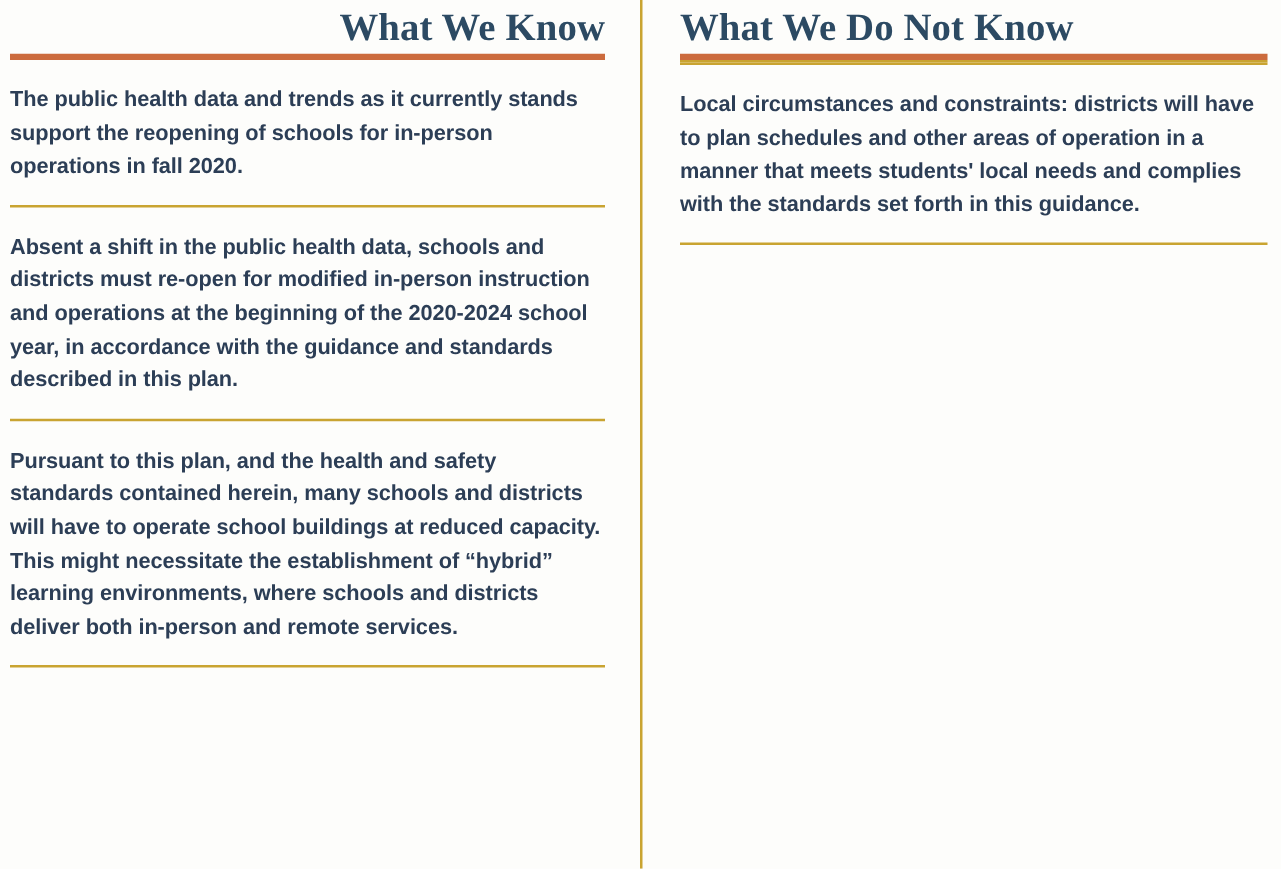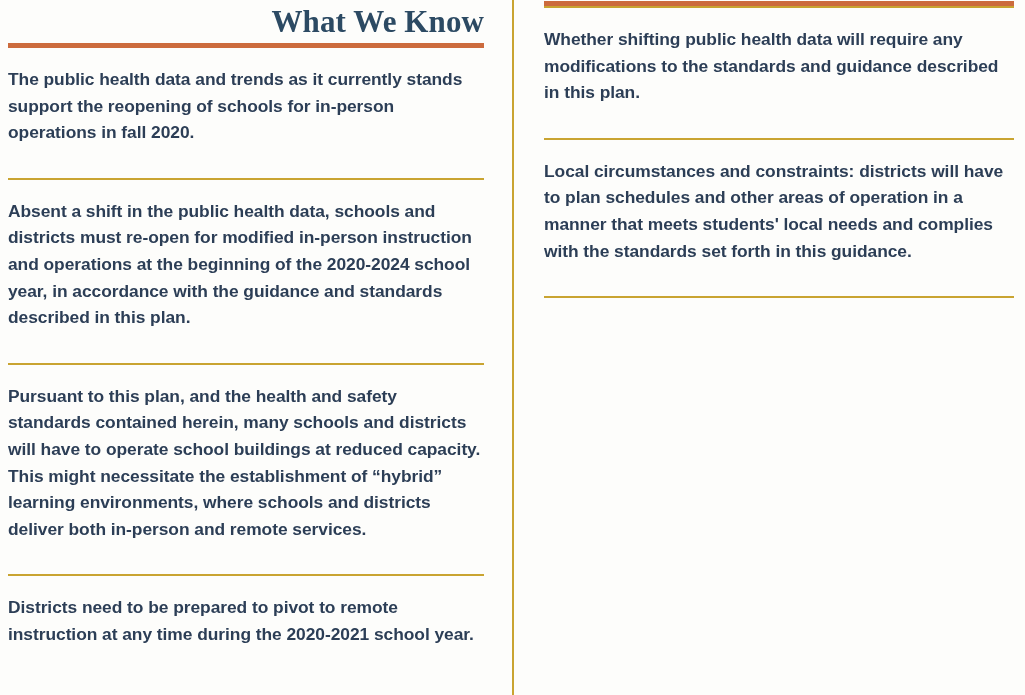--- a/index.html
+++ b/index.html
@@ -75,21 +75,21 @@
     padding: 0;
   }
 
   .block-text {
     color: #2c3e56;
     font-weight: bold;
     font-size: 17.4px;
     line-height: 26.6px;
     letter-spacing: -0.05px;
     margin: 0;
-    padding: 18px 0 32px 0;
+    padding: 18px 0 18px 0;
   }
 
   .sep {
     height: 2px;
     background: #c9a431;
   }
 </style>
 </head>
 <body>
 
@@ -110,36 +110,31 @@
       <div class="block">
         <p class="block-text">Absent a shift in the public health data, schools and districts must re-open for modified in-person instruction and operations at the beginning of the 2020-2024 school year, in accordance with the guidance and standards described in this plan.</p>
       </div>
       <div class="sep"></div>
 
       <div class="block">
         <p class="block-text">Pursuant to this plan, and the health and safety standards contained herein, many schools and districts will have to operate school buildings at reduced capacity. This might necessitate the establishment of “hybrid” learning environments, where schools and districts deliver both in-person and remote services.</p>
       </div>
       <div class="sep"></div>
 
-      <div class="block">
-        <p class="block-text">Districts need to be prepared to pivot to remote instruction at any time during the 2020-2021 school year.</p>
-      </div>
 
     </div>
   </div>
 
   <div class="column col-right">
+    <div class="col-head">What We Do Not Know</div>
     <div class="head-rule"></div>
     <div class="blocks">
 
       <div class="sep"></div>
 
-      <div class="block">
-        <p class="block-text">Whether shifting public health data will require any modifications to the standards and guidance described in this plan.</p>
-      </div>
       <div class="sep"></div>
 
       <div class="block">
         <p class="block-text">Local circumstances and constraints: districts will have to plan schedules and other areas of operation in a manner that meets students' local needs and complies with the standards set forth in this guidance.</p>
       </div>
       <div class="sep"></div>
 
 
     </div>
   </div>

